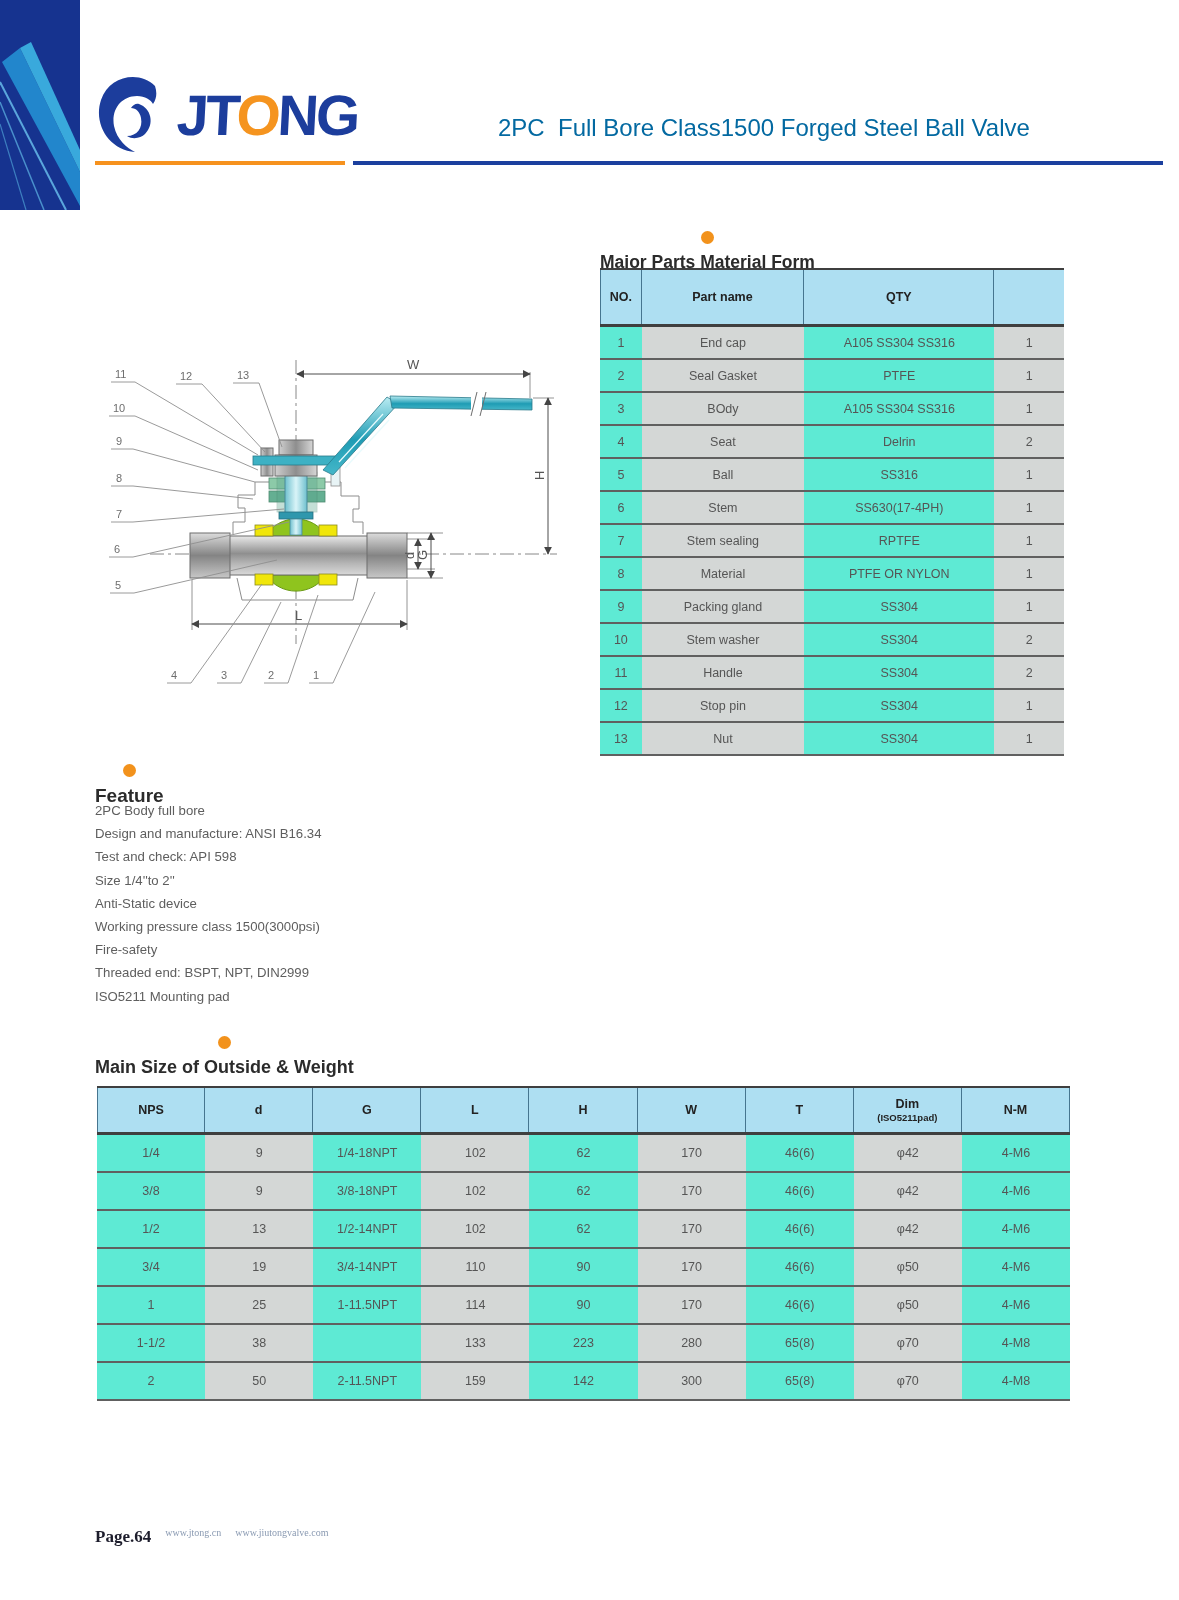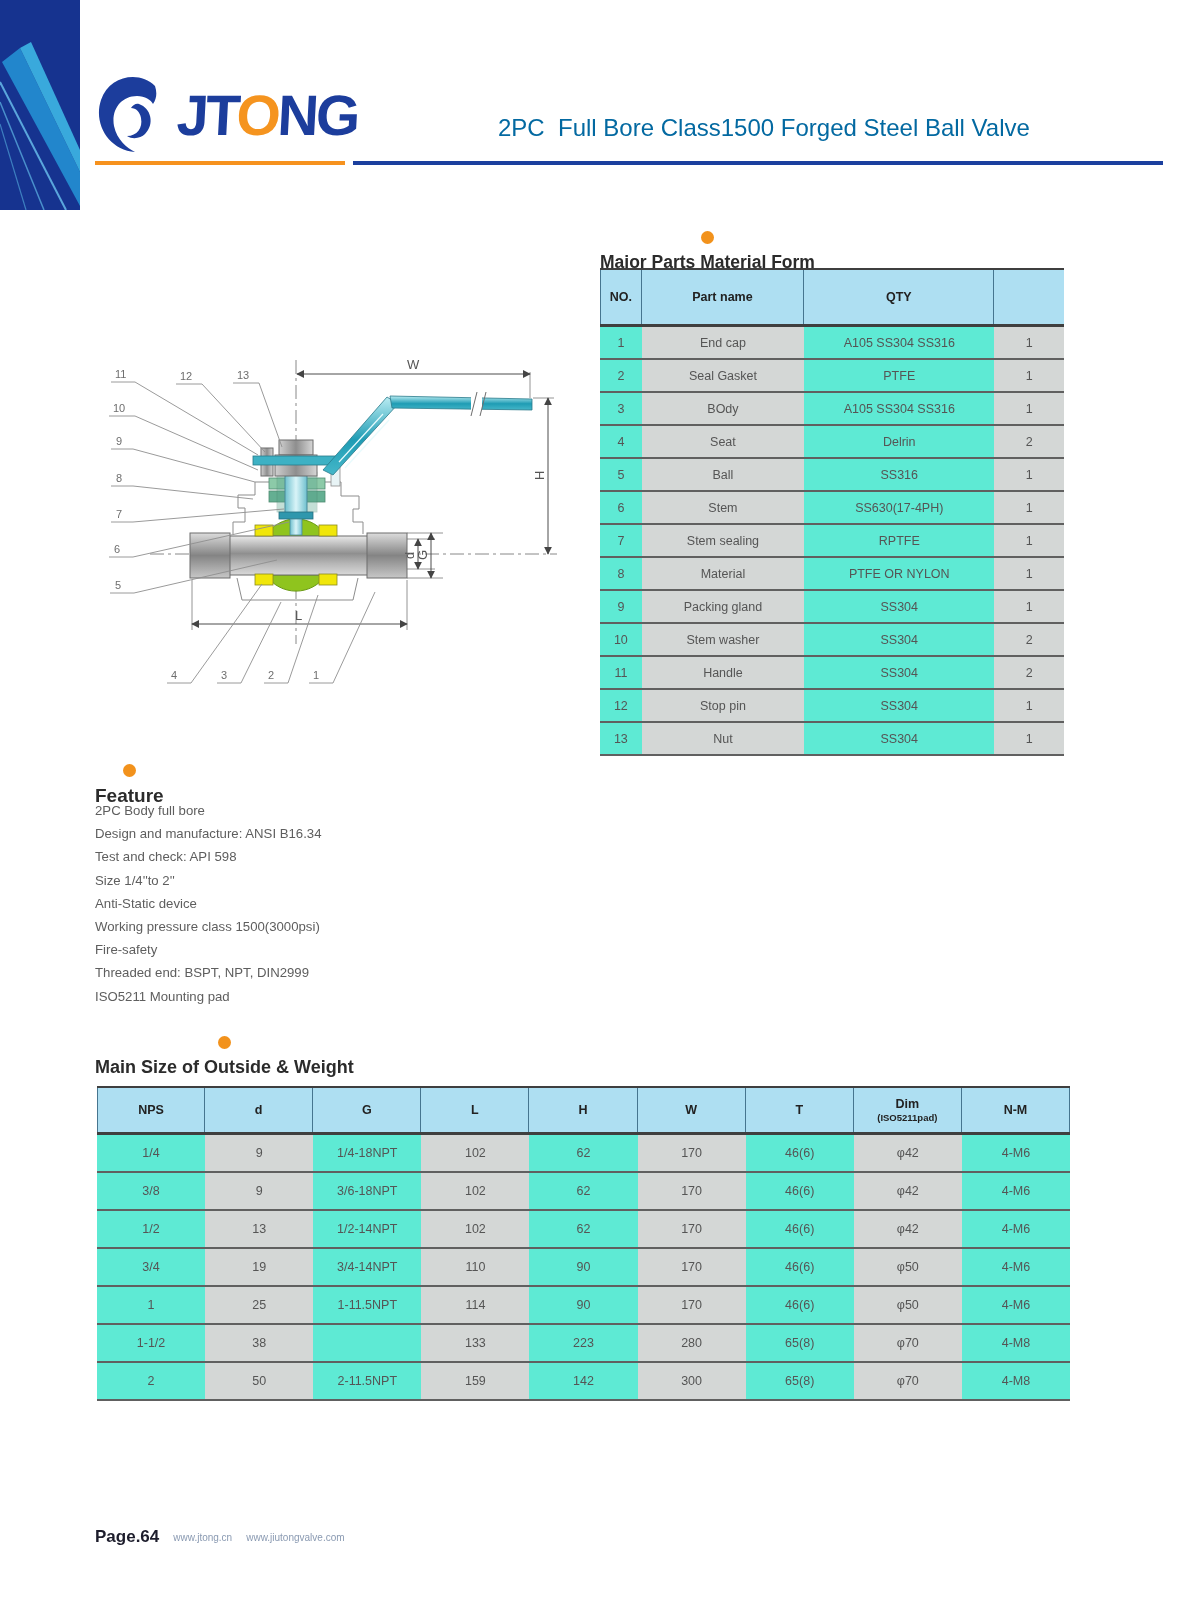--- a/index.html
+++ b/index.html
@@ -58,21 +58,21 @@
   #drawing{left:95px;top:352px;}
   .outline{fill:none;stroke:#8d8d8d;stroke-width:1;}
   .cdash{stroke:#7a7a7a;stroke-width:0.9;stroke-dasharray:14 4 3 4;fill:none;}
   .dim{stroke:#4d4d4d;stroke-width:1;fill:none;}
   .ext{stroke:#7a7a7a;stroke-width:0.8;fill:none;}
   .leader{stroke:#8f8f8f;stroke-width:0.9;fill:none;}
   .callout{font-size:11px;fill:#6e6e6e;}
   .dimlabel{font-size:13px;fill:#555;}
 
   
-  #footer{left:95px;top:1527px;display:flex;align-items:center;gap:14px;}
+  #footer{left:95px;top:1527px;display:flex;align-items:flex-start;gap:14px;font-family:Liberation Serif, serif;}
   #footer .page{font-size:17px;font-weight:bold;color:#1d1d2c;}
   #footer .url{font-size:10px;color:#8a9ab2;}
 </style>
 </head>
 <body>
 
 <svg id="corner-band" class="abs" width="80" height="210" viewBox="0 0 80 210">
   <rect width="80" height="210" fill="#16338f"></rect>
   <polygon points="2,62 20,48 80,172 80,206" fill="#2286cc"></polygon>
   <polygon points="20,48 31,42 80,150 80,172" fill="#39a9dc"></polygon>
@@ -390,21 +390,21 @@
         <div class="td shaded">102</div>
         <div class="td">62</div>
         <div class="td shaded">170</div>
         <div class="td">46(6)</div>
         <div class="td shaded">φ42</div>
         <div class="td">4-M6</div>
       </div>
       <div class="tr">
         <div class="td">3/8</div>
         <div class="td shaded">9</div>
-        <div class="td">3/6-18NPT</div>
+        <div class="td">3/8-18NPT</div>
         <div class="td shaded">102</div>
         <div class="td">62</div>
         <div class="td shaded">170</div>
         <div class="td">46(6)</div>
         <div class="td shaded">φ42</div>
         <div class="td">4-M6</div>
       </div>
       <div class="tr">
         <div class="td">1/2</div>
         <div class="td shaded">13</div>

